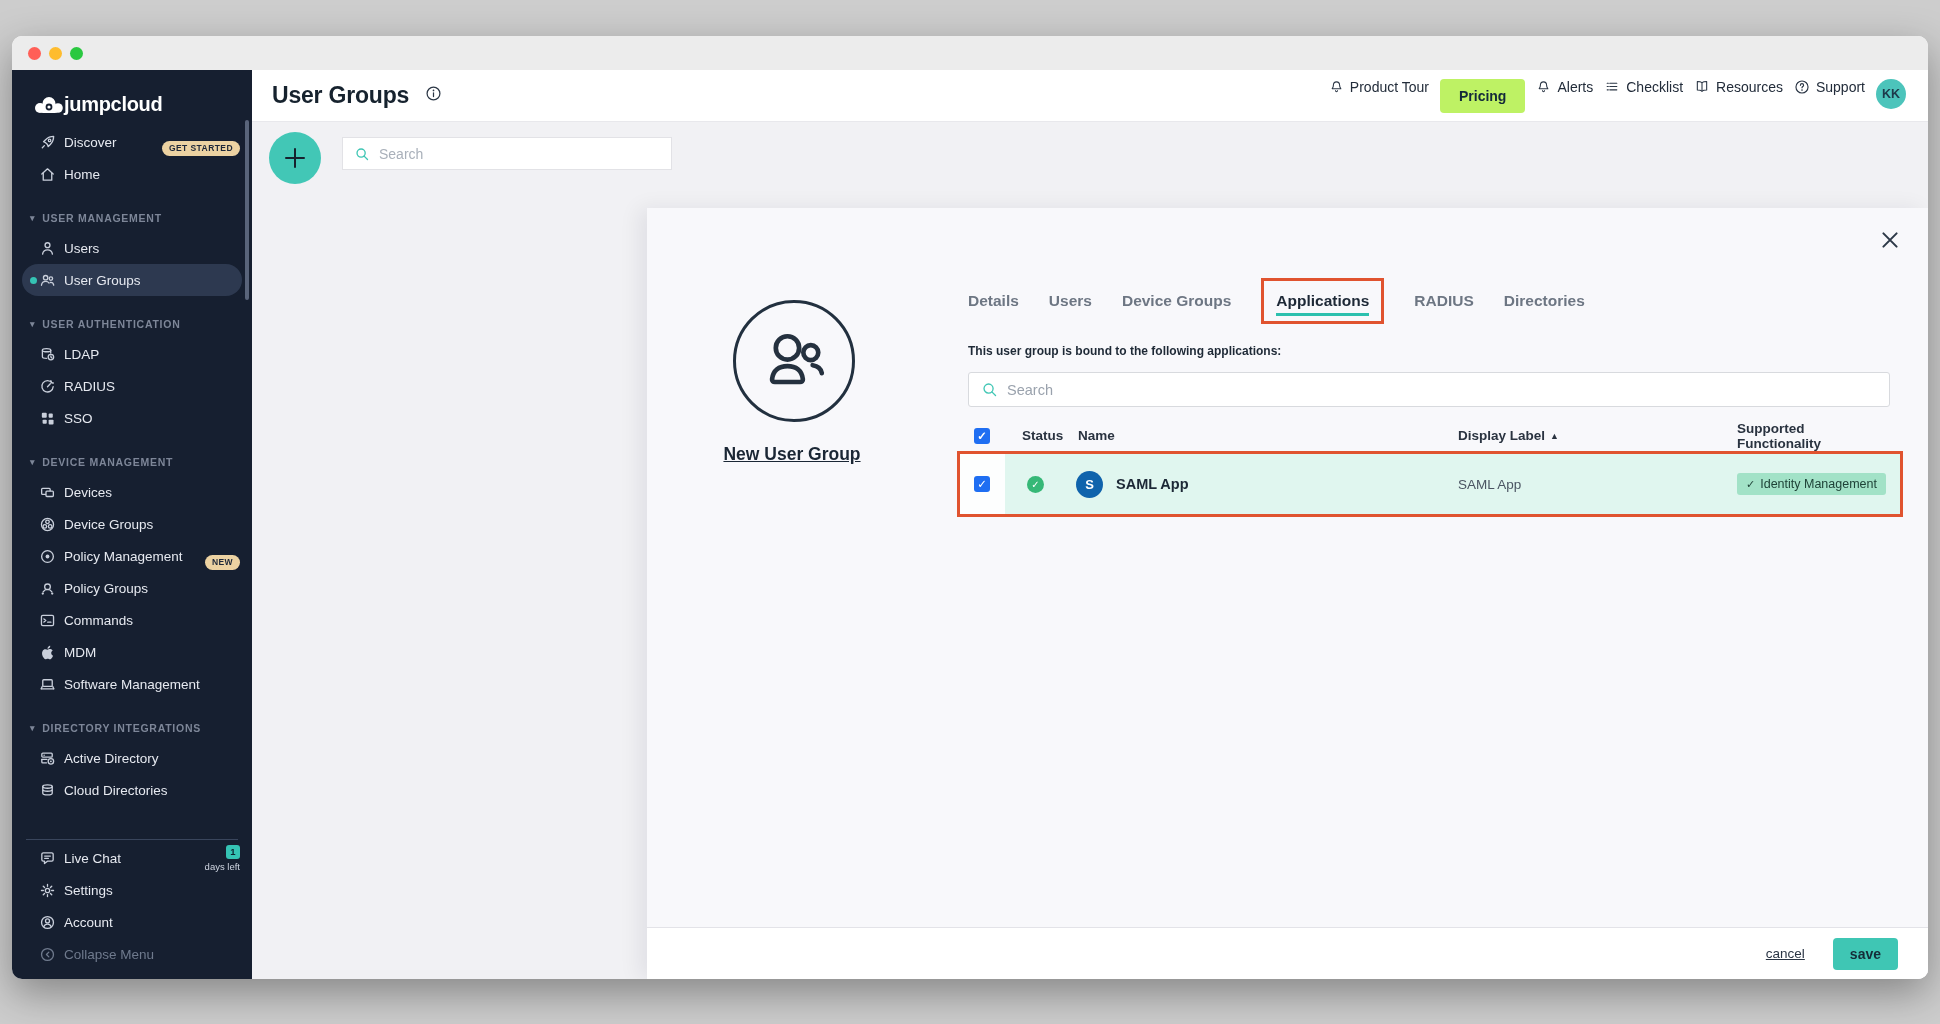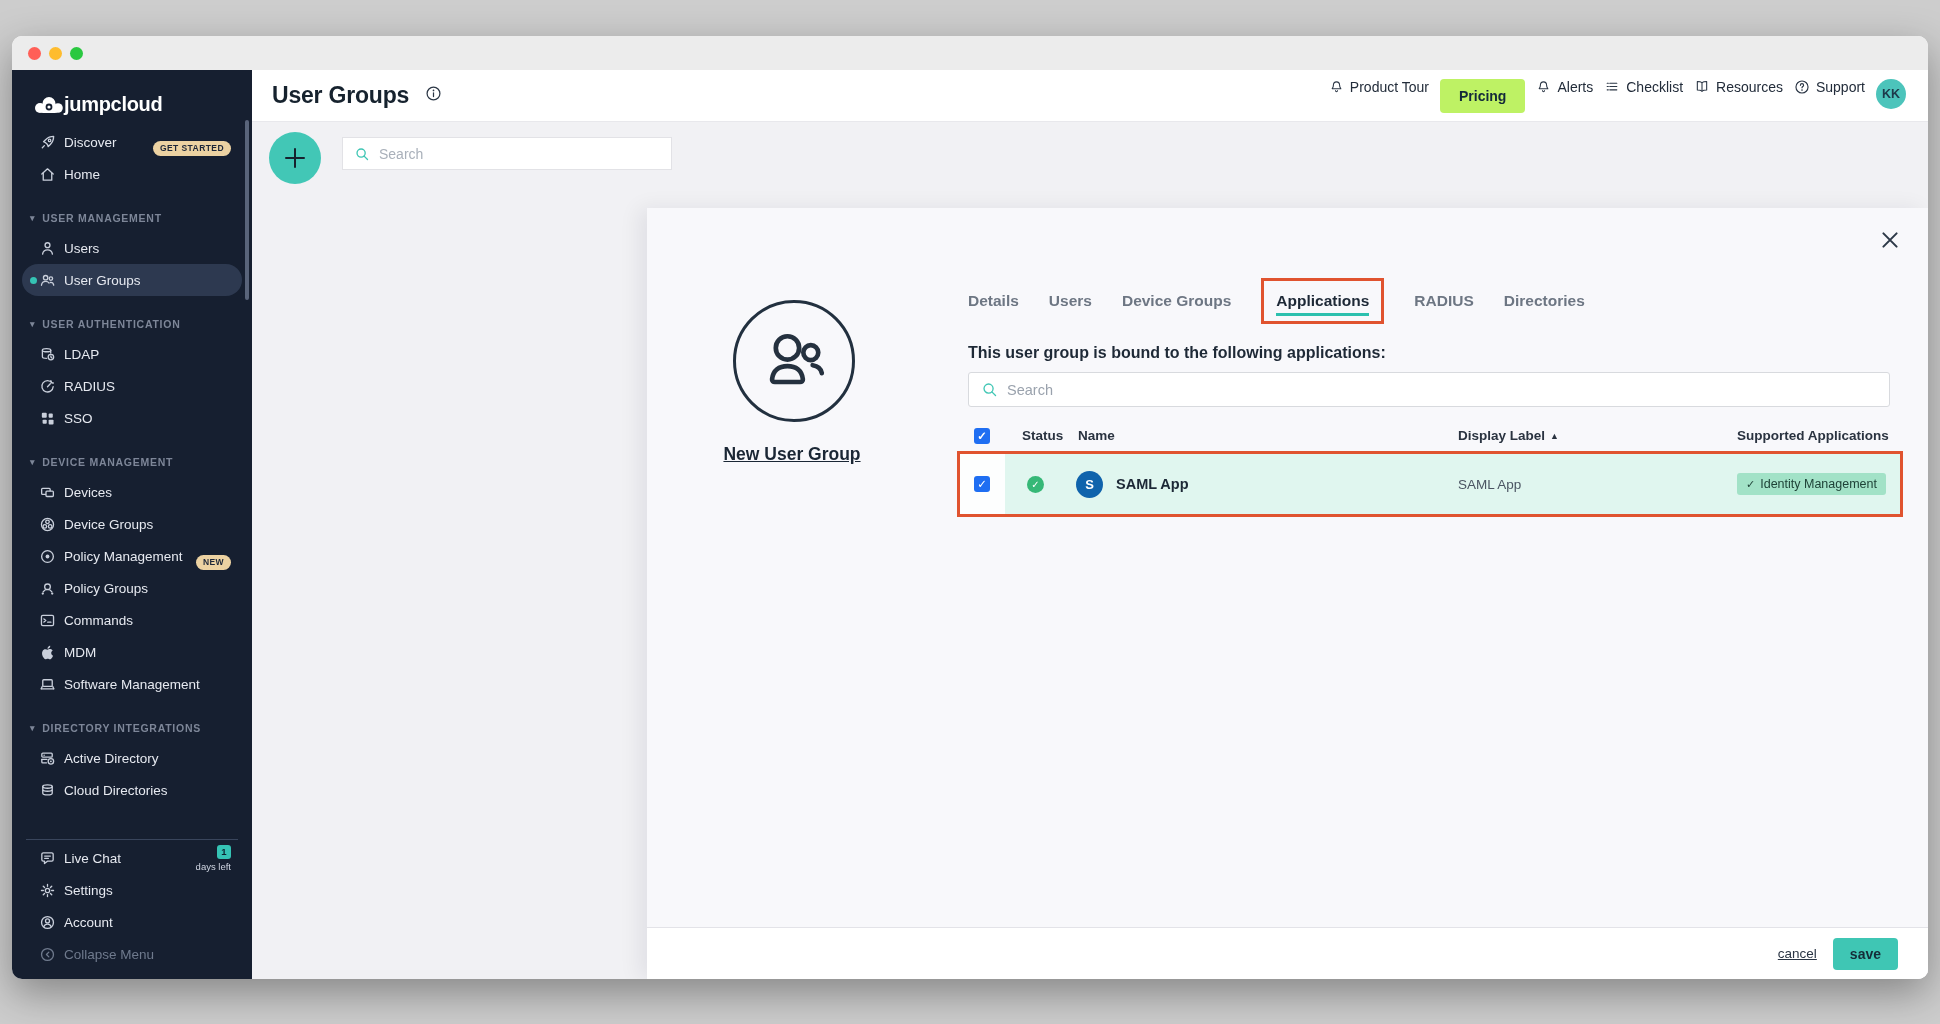--- a/index.html
+++ b/index.html
@@ -17,21 +17,21 @@
 
   .app { display:flex; height:909px; position:relative; }
 
   
   .sidebar { width:240px; background:#161f30; flex:none; position:relative; color:#e6e9f0; overflow:hidden; }
   .logo { display:flex; align-items:center; padding:13px 0 0 22px; height:56px; }
   .logo-text { color:#fff; font-size:20px; font-weight:bold; letter-spacing:-0.3px; }
   .nav-section { height:28px; margin-top:14px; display:flex; align-items:center; gap:7px; padding-left:18px;
     color:#7d8698; font-size:10.5px; font-weight:bold; letter-spacing:.07em; }
   .nav-section .chev { font-size:9px; color:#7d8698; }
-  .nav-item { height:32px; display:flex; align-items:center; padding-left:26px; padding-right:21px;
+  .nav-item { height:32px; display:flex; align-items:center; padding-left:26px; padding-right:12px;
     font-size:13.5px; color:#e6e9f0; cursor:pointer; position:relative;text-align:right; }
   .nav-item .si { width:18px; height:18px; flex:none; display:flex; align-items:center; justify-content:center; }
   .nav-item .lbl { margin-left:8px; white-space:nowrap; }
   .nav-item.active { margin:0 10px; padding-left:16px; border-radius:16px; background:#2d3950; }
   .nav-item.active::before { content:""; width:7px; height:7px; border-radius:50%; background:#35c3b4;
     position:absolute; left:8px; top:12.5px; }
   .nav-item.muted, .nav-item.muted .lbl { color:#6f7a8d; }
   .badge-tan { margin-left:auto; background:#ecd2a2; color:#1d2739; font-size:8.5px; font-weight:bold;
     padding:2.5px 7px; border-radius:8px; letter-spacing:.05em; white-space:nowrap;margin-top:12px; }
   .chat-right { margin-left:auto; display:flex; flex-direction:column; align-items:flex-end; }
@@ -72,21 +72,21 @@
     border-radius:50%; display:flex; align-items:center; justify-content:center; background:transparent; }
   .group-name { position:absolute; left:29px; top:236px; width:232px; text-align:center;
     font-size:17.5px; font-weight:bold; color:#1b2735;text-decoration:underline; }
 
   .tabs { position:absolute; left:321px; top:70px; display:flex; align-items:center; gap:30px;
     font-size:15.5px; font-weight:bold; color:#6d7683; }
   .tab { cursor:pointer; white-space:nowrap; }
   .tab-annot { border:3px solid #e0532f; padding:11px 12px; }
   .tab.active { color:#1d2836; border-bottom:3px solid #2cc0ae; padding-bottom:4px; }
 
-  .bound-text { position:absolute; left:321px; top:136px; font-size:16px; font-weight:bold; color:#1e2936; }
+  .bound-text { position:absolute; left:321px; top:136px; font-size:12px; font-weight:bold; color:#1e2936; }
 
   .panel-search { position:absolute; left:321px; top:164px; right:38px; height:35px; background:#fff;
     border:1px solid #d8dade; border-radius:3px; display:flex; align-items:center; gap:9px; padding:0 12px; }
   .panel-search input { border:none; outline:none; flex:1; font-size:14.5px; color:#333;
     font-family:"Liberation Sans", sans-serif; background:transparent; }
   .panel-search input::placeholder { color:#9aa2ad; }
 
   .tbl-head { position:absolute; left:321px; right:38px; top:212px; height:32px; display:grid;
     grid-template-columns:50px 56px 380px 279px 1fr; align-items:center;
     font-size:13.5px; font-weight:bold; color:#2a3340; border-bottom:1px solid #d9dbe0; }
@@ -108,21 +108,21 @@
   .app-avatar { width:27px; height:27px; border-radius:50%; background:#0f63ac; color:#fff; font-weight:bold;
     font-size:13px; display:flex; align-items:center; justify-content:center; flex:none; }
   .app-name { font-size:14.5px; font-weight:bold; color:#1c2836; }
   .disp-label { font-size:13.5px; color:#4b5563; padding-left:4px; }
   .func-badge { display:inline-flex; align-items:center; gap:5px; background:#a2e2c7; color:#1e4237;
     font-size:12.5px; padding:4px 9px; border-radius:3px; margin-left:4px; }
   .func-badge .ck { font-size:11px; }
 
   .panel-footer { position:absolute; left:0; right:0; bottom:0; height:52px; background:#fff;
     border-top:1px solid #e3e3e8; display:flex; align-items:center; justify-content:flex-end;
-    gap:16px; padding-right:30px; }
+    gap:28px; padding-right:30px; }
   .cancel-link { font-size:13.5px; color:#2a3544; text-decoration:underline; cursor:pointer; }
   .btn-save { background:#3fc6b4; border:none; border-radius:4px; padding:8px 17px; font-size:14px;
     font-weight:bold; color:#152c38; cursor:pointer; font-family:"Liberation Sans", sans-serif; }
 </style>
 </head>
 <body>
 
 <div class="window">
   <div class="titlebar">
     <span class="light red"></span>
@@ -484,21 +484,21 @@
           <div class="tbl-head">
             <div class="checkbox">
                 <span>✓</span>
               </div>
             <div class="cell-pad">Status</div>
             <div class="cell-pad">Name</div>
             <div class="cell-pad">
               <span>Display Label</span>
               <span class="sort-ind">▲</span>
             </div>
-            <div class="cell-pad">Supported Applications</div>
+            <div class="cell-pad">Supported Functionality</div>
           </div>
 
           <div class="app-row">
             <div class="row-mint"></div>
             <div class="rc">
                 <div class="checkbox">
                   <span>✓</span>
                 </div>
               </div>
             <div class="rc">

